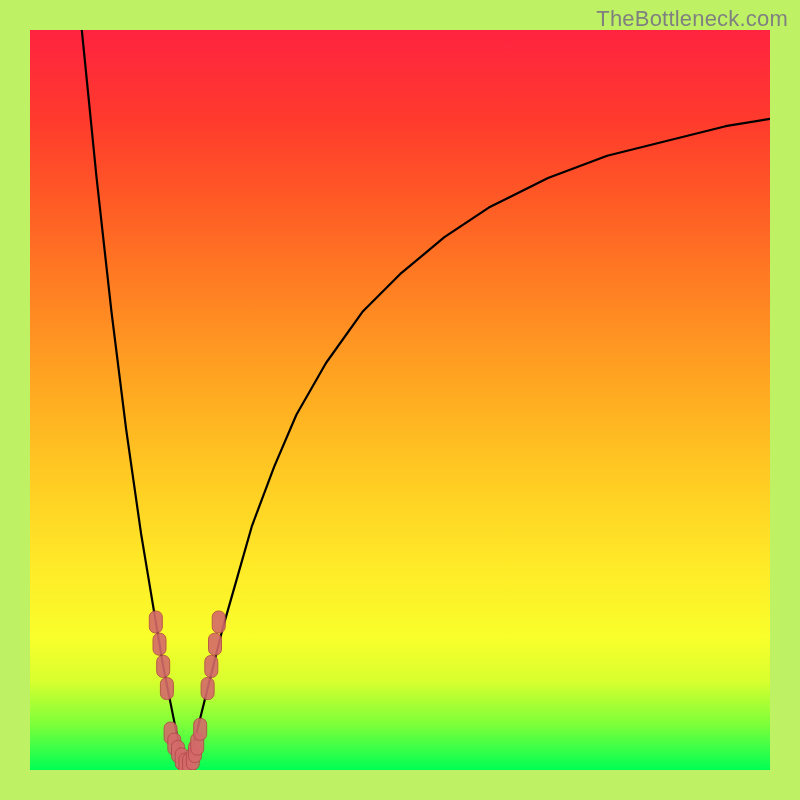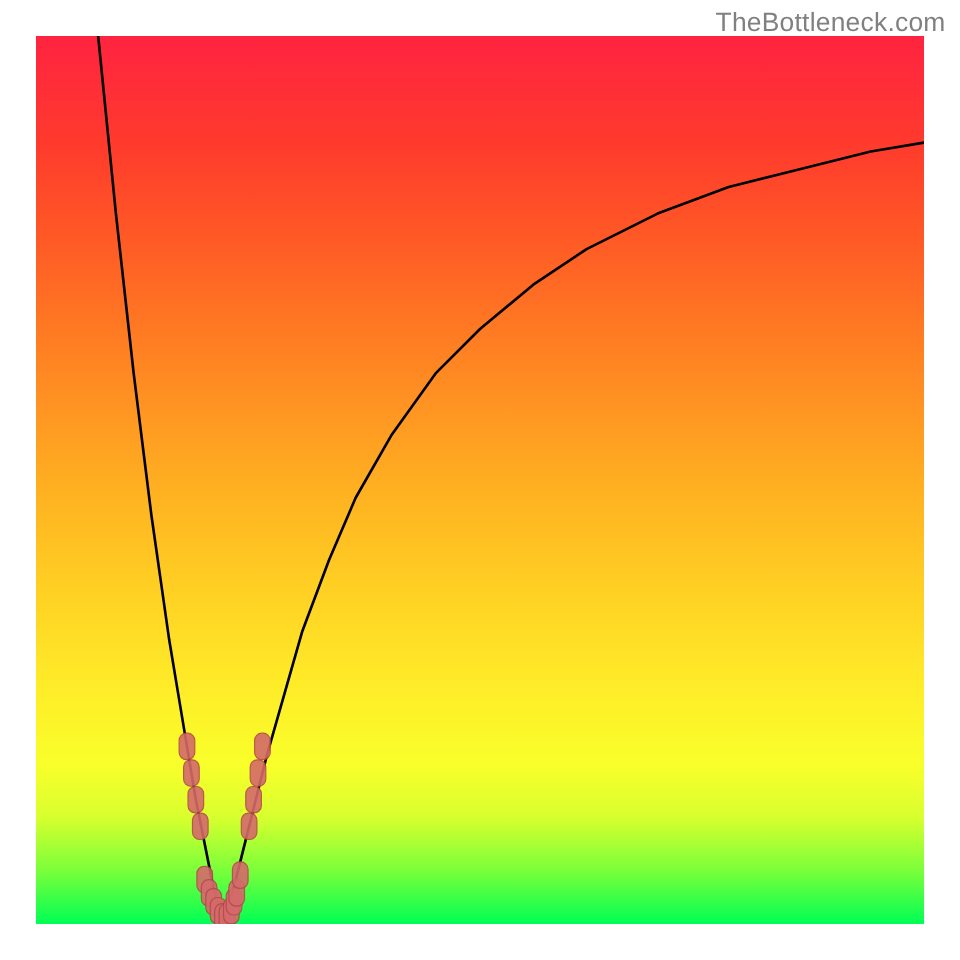--- a/index.html
+++ b/index.html
@@ -8,21 +8,21 @@
     width: 800px;
     height: 800px;
     overflow: hidden;
     background: #000;
     font-family: Arial, Helvetica, sans-serif;
   }
   .frame {
     position: relative;
     width: 800px;
     height: 800px;
-    background: #ffffff;
+    background: #bef264;
   }
   .plot-area {
     position: absolute;
     left: 30px;
     top: 30px;
     width: 740px;
     height: 740px;
     overflow: hidden;
     
     background: linear-gradient(

